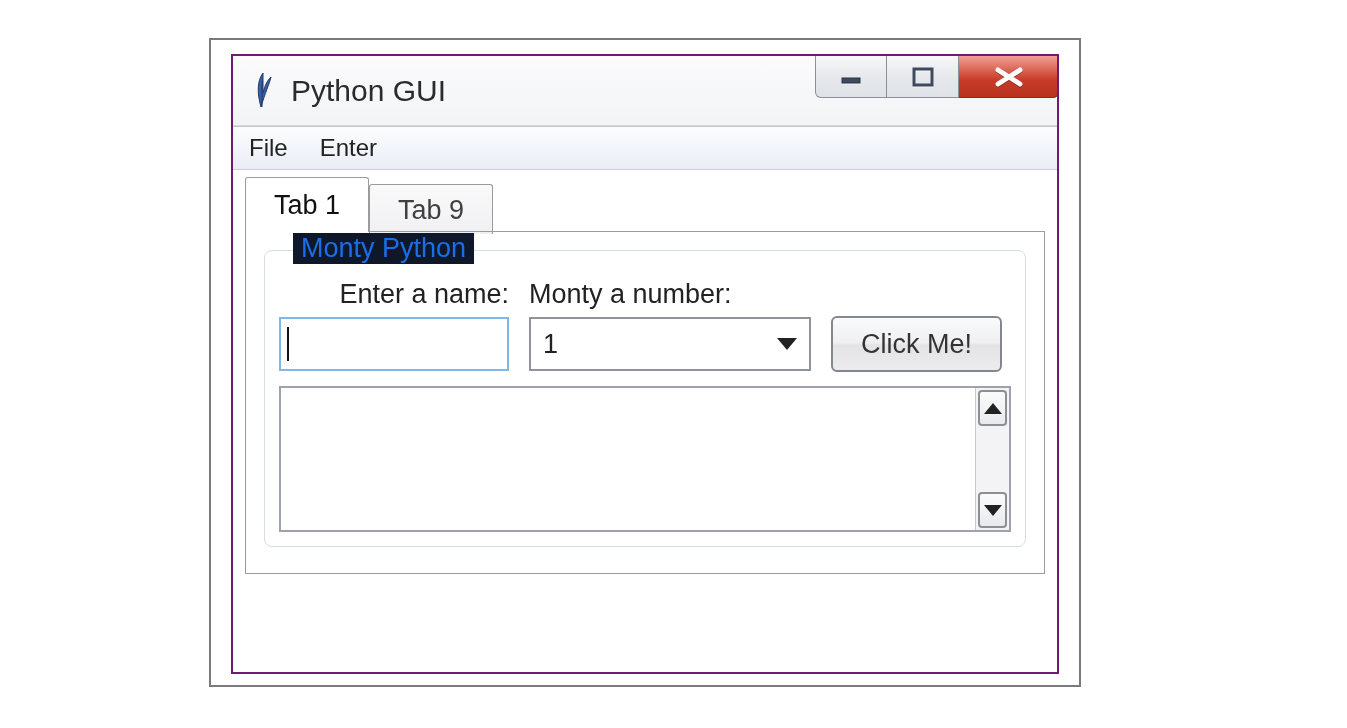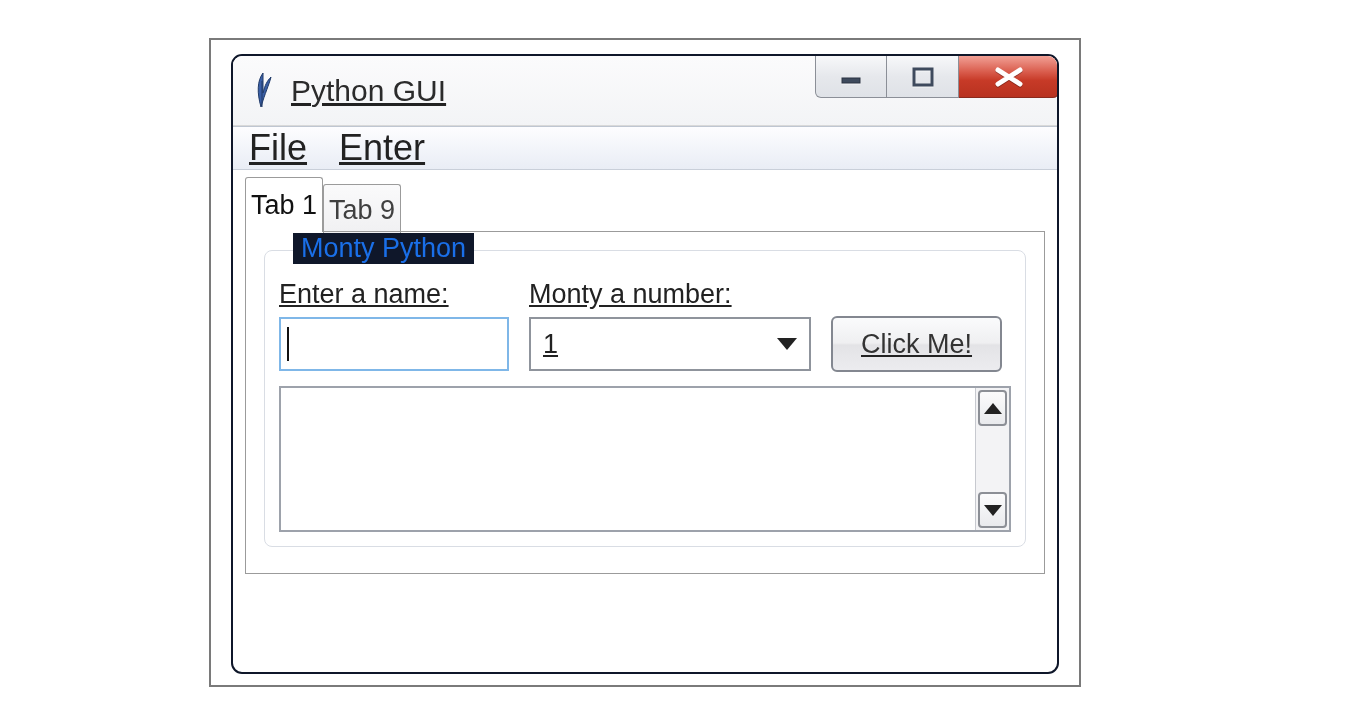--- a/index.html
+++ b/index.html
@@ -21,26 +21,25 @@
     border: 2px solid #7a7a7a;
     box-sizing: border-box;
     background: #ffffff;
   }
   .window {
     position: absolute;
     left: 20px;
     top: 14px;
     width: 828px;
     height: 620px;
-    border: 2px solid #0f172a;
-    border-radius: 11px;
+    border: 2px solid #701a75;
+    border-radius: 0;
     box-sizing: border-box;
     background: #ffffff;
     overflow: hidden;
-    text-decoration: underline;
   }
   
   .titlebar {
     height: 70px;
     background: linear-gradient(to bottom, #fbfbfc 0%, #f3f4f6 100%);
     border-bottom: 1px solid #d9d9d9;
     display: flex;
     align-items: center;
     position: relative;
     box-sizing: border-box;
@@ -95,38 +94,38 @@
     border-top: 1px solid #bfc6d1;
     border-bottom: 1px solid #c9cfd9;
     background: linear-gradient(to bottom, #fdfdff 0%, #e9edf5 100%);
     display: flex;
     align-items: center;
     padding-left: 10px;
     box-sizing: border-box;
     gap: 20px;
   }
   .menu-item {
-    font-size: 36px;
+    font-size: 24px;
     color: #222;
     padding: 0 6px;
     cursor: default;
   }
 
   
   .tabstrip {
     position: relative;
     height: 56px;
     margin-top: 6px;
     padding-left: 12px;
   }
   .tab {
     display: inline-block;
     height: 50px;
     line-height: 50px;
-    padding: 0 5px;
+    padding: 0 28px;
     font-size: 27px;
     border: 1px solid #9b9b9b;
     border-bottom: none;
     border-top-left-radius: 3px;
     border-top-right-radius: 3px;
     box-sizing: border-box;
     position: relative;
     top: 6px;
     background: linear-gradient(to bottom, #fafafb, #f0f0f2);
     color: #404040;
@@ -185,21 +184,21 @@
   .row {
     display: flex;
     align-items: center;
     gap: 20px;
   }
   .row.labels { margin-bottom: 6px; }
   .lbl {
     font-size: 27px;
     color: #222;
   }
-  .lbl-name { width: 230px; }
+  .lbl-name { width: 230px; text-align: right; }
   .lbl-num  { width: 300px; }
 
   .entry {
     width: 230px;
     height: 54px;
     border: 2px solid #7fb7e8;
     background: #ffffff;
     box-sizing: border-box;
     font-size: 27px;
     padding: 4px 6px;

